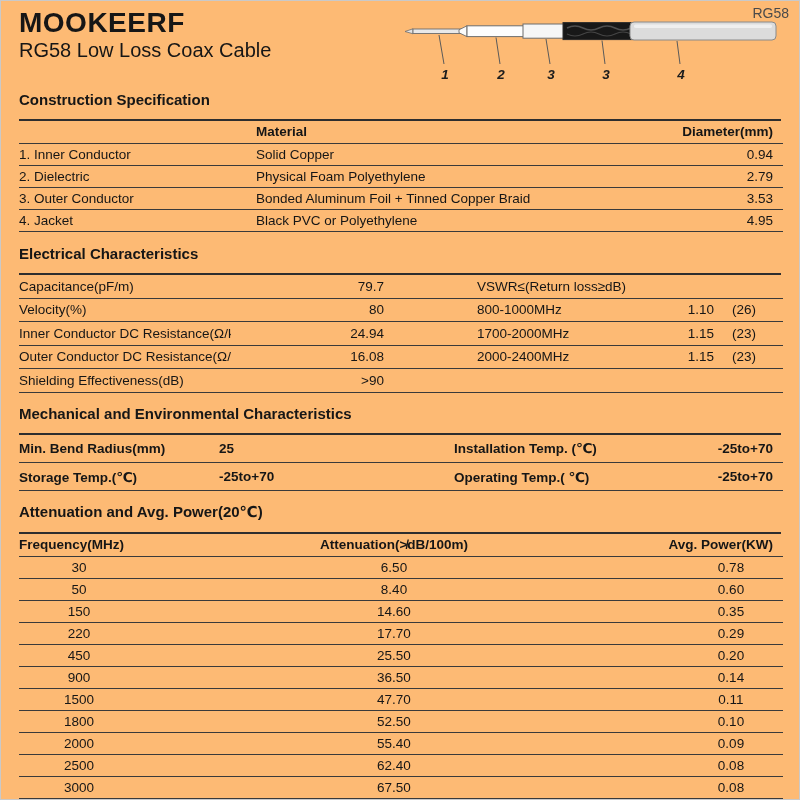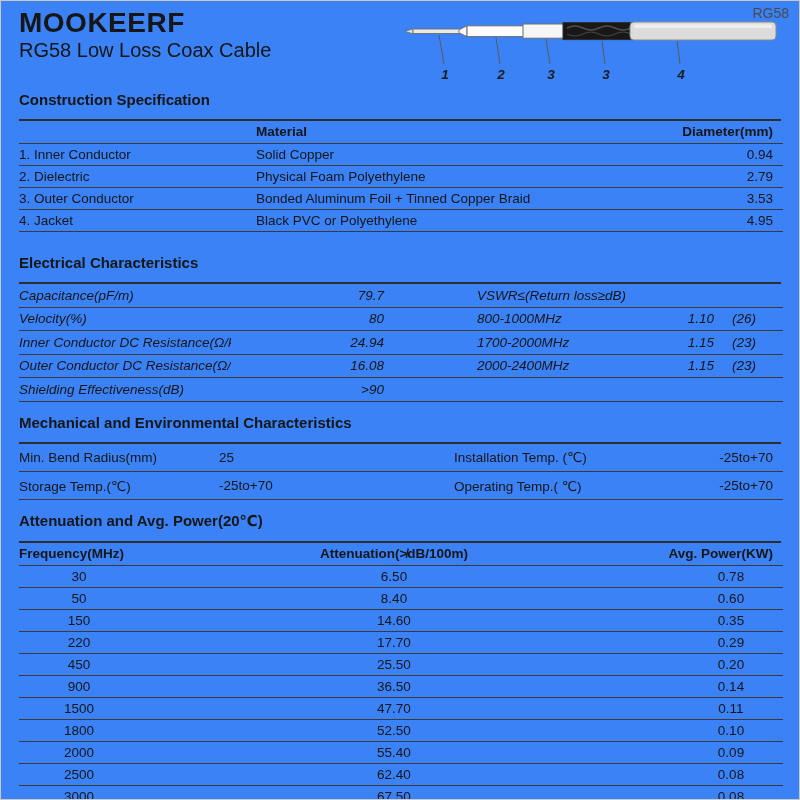--- a/index.html
+++ b/index.html
@@ -1,58 +1,58 @@
 <!DOCTYPE html>
 <html><head>
 <meta charset="utf-8">
 <style>
   * { margin:0; padding:0; box-sizing:border-box; }
   html,body { background:#ffffff; }
   body { font-family:"Liberation Sans","DejaVu Sans",sans-serif; color:#161616; }
   .page {
-    position:relative; width:800px; height:800px; background:#3b82f6;
+    position:relative; width:800px; height:800px; background:#fdba74;
     border:1px solid #c9c9c9; overflow:hidden;
   }
   .content { padding:0 18px; }
 
   
   .header { position:relative; height:90px; }
   .brand { position:absolute; left:18px; top:6px; font-size:28px; font-weight:bold; letter-spacing:0.5px; }
   .subtitle { position:absolute; left:18px; top:38px; font-size:20px; font-weight:normal; }
   .diagram { position:absolute; left:398px; top:2px; width:396px; height:88px; }
 
   
   .section-heading {
     font-size:15px; font-weight:bold; padding-bottom:11px;
     border-bottom:2px solid #2e2e2e;
   }
   .mt-a { margin-top:0px; }
-  .mt-b { margin-top:22px; }
+  .mt-b { margin-top:13px; }
   .mt-c { margin-top:12px; }
   .mt-d { margin-top:12px; }
 
   
   table { border-collapse:collapse; table-layout:fixed; width:764px; font-size:13.5px; }
   td, th { font-weight:normal; text-align:left; vertical-align:middle; height:22px; padding:0; border-bottom:1.5px solid #3a3a3a; white-space:nowrap; overflow:hidden; }
   th { font-weight:bold; }
   .num { text-align:right; padding-right:10px; }
 
   
   .t-con col:nth-child(1){width:237px;} .t-con col:nth-child(2){width:360px;} .t-con col:nth-child(3){width:167px;}
 
   
-  .t-ele td { height:23.5px;font-style:italic; }
+  .t-ele td { height:23.5px; }
   .t-ele col:nth-child(1){width:212px;} .t-ele col:nth-child(2){width:163px;}
   .t-ele col:nth-child(3){width:265px;} .t-ele col:nth-child(4){width:55px;} .t-ele col:nth-child(5){width:69px;}
   .t-ele .range { padding-left:83px; }
   .t-ele .vswr { text-align:right; }
   .t-ele .loss { padding-left:18px; }
 
   
-  .t-mec td { height:28px; }
+  .t-mec td { height:28px;font-weight:bold; }
   .t-mec col:nth-child(1){width:200px;} .t-mec col:nth-child(2){width:235px;}
   .t-mec col:nth-child(3){width:205px;} .t-mec col:nth-child(4){width:124px;}
 
   
   .t-att col:nth-child(1){width:120px;} .t-att col:nth-child(2){width:510px;} .t-att col:nth-child(3){width:134px;}
   .t-att .c { text-align:center; }
   .t-att .shift { padding-left:30px; }
 </style>
 </head>
 <body>

